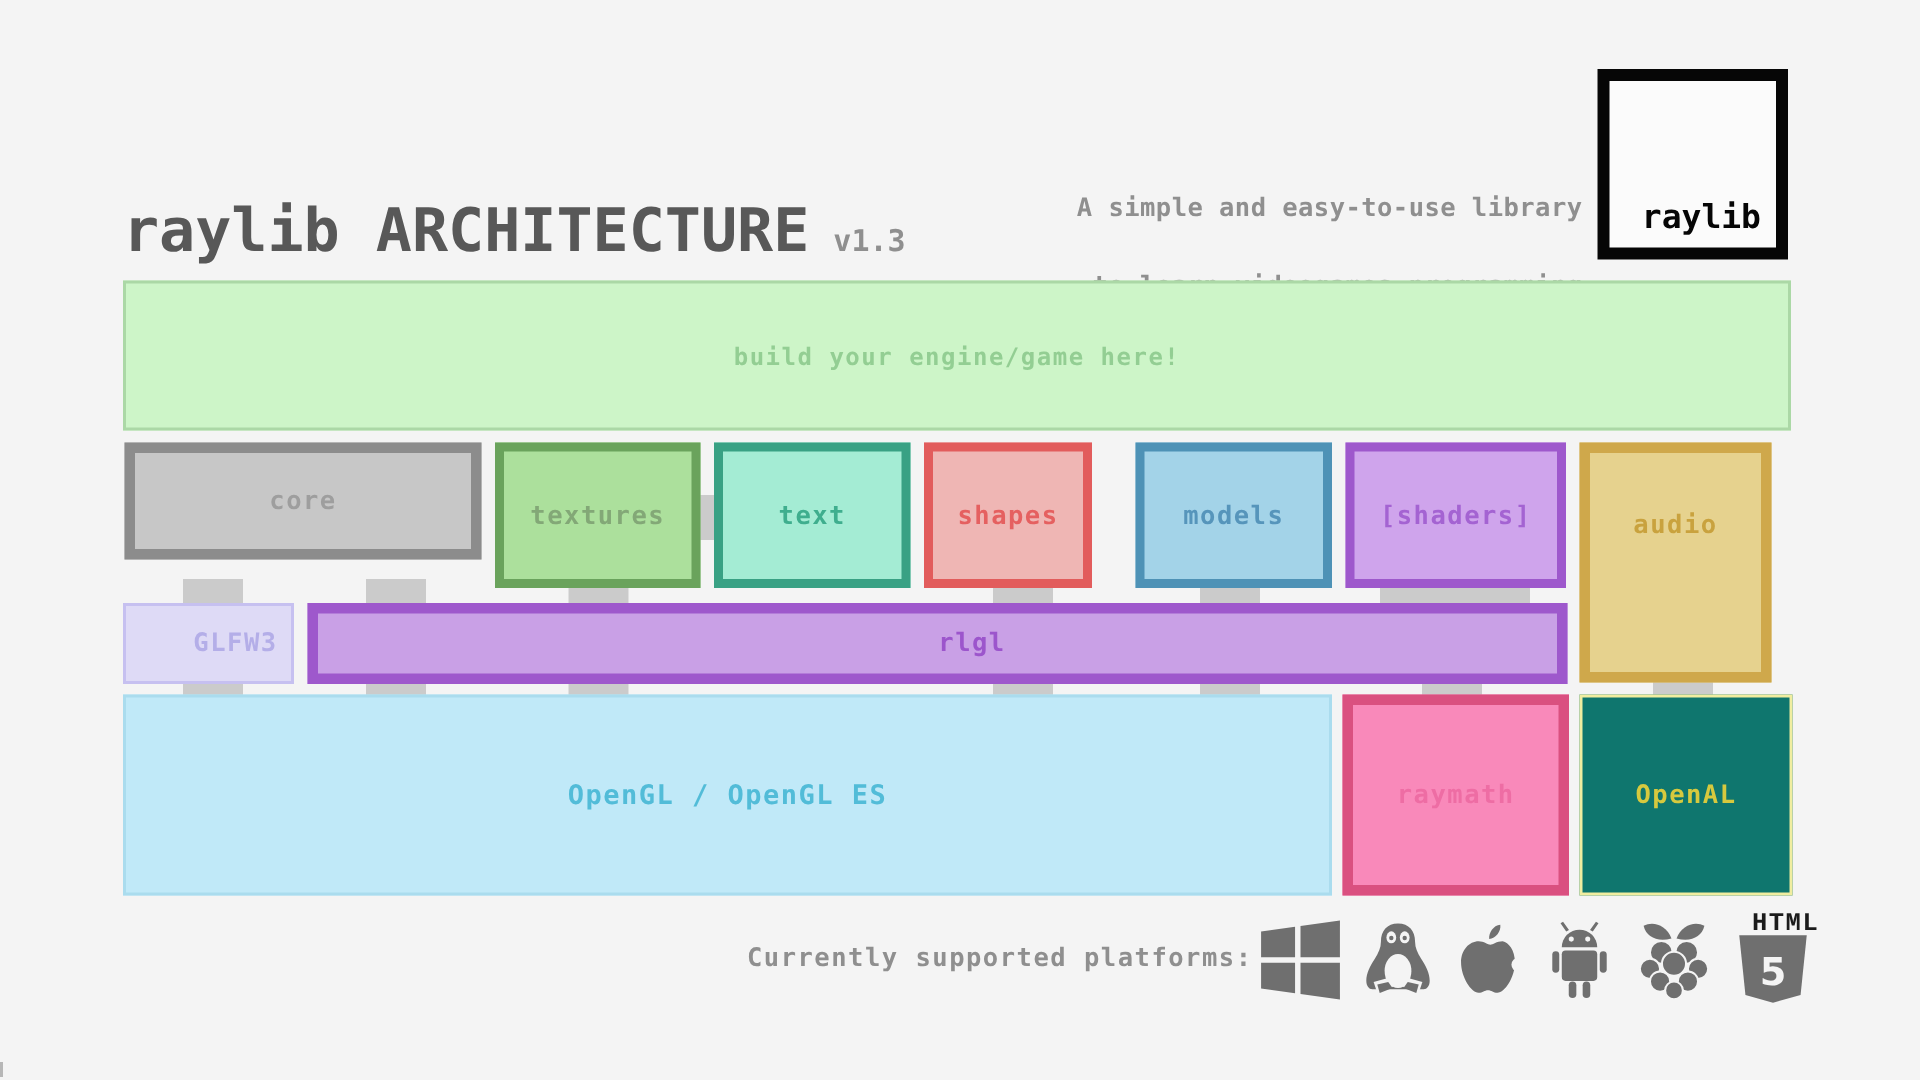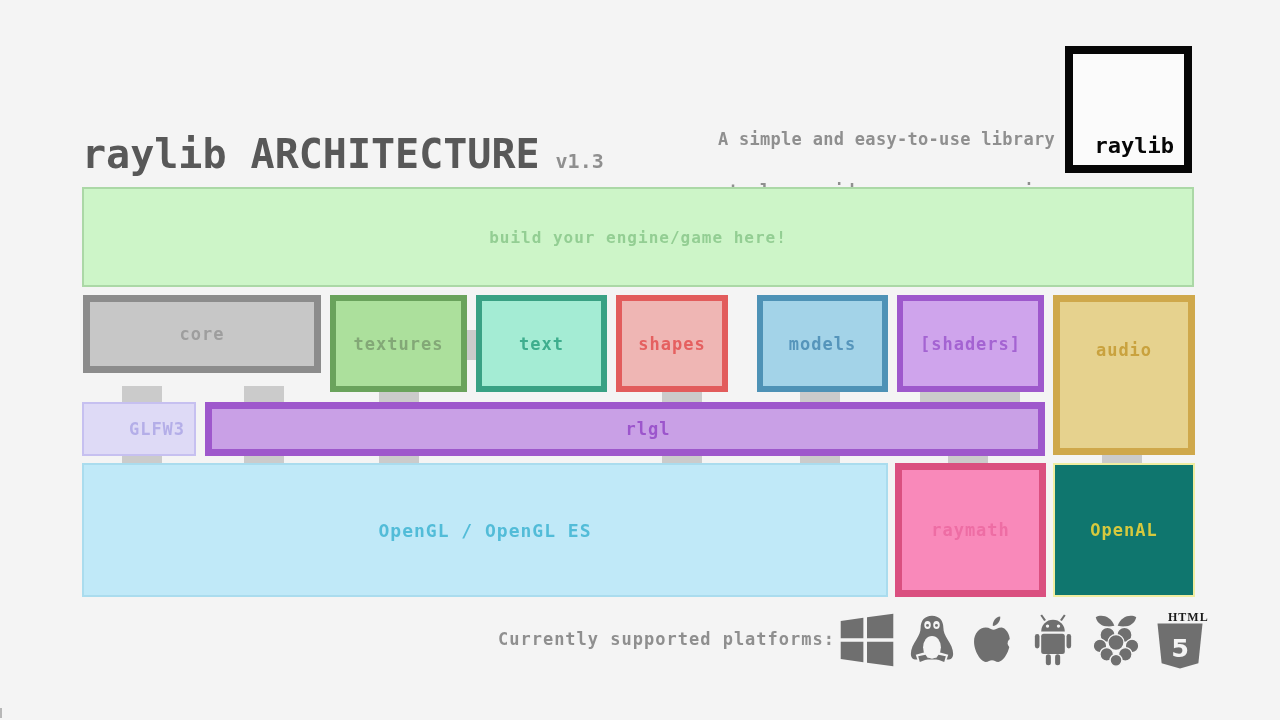--- a/index.html
+++ b/index.html
@@ -21,37 +21,37 @@
   .lbl-16{font-size:16px;letter-spacing:1px;}
   .lbl-18{font-size:18px;letter-spacing:1px;}
 
   .engine   {left:82px;  top:187px; width:1112px; height:100px; border-width:2px;}
   .m-core   {left:83px;  top:295px; width:238px;  height:78px;  border-width:7px;}
   .m-textures{left:330px;top:295px; width:137px;  height:97px;  border-width:6px;}
   .m-text   {left:476px; top:295px; width:131px;  height:97px;  border-width:6px;}
   .m-shapes {left:616px; top:295px; width:112px;  height:97px;  border-width:6px;}
   .m-models {left:757px; top:295px; width:131px;  height:97px;  border-width:6px;}
   .m-shaders{left:897px; top:295px; width:147px;  height:97px;  border-width:6px;}
-  .m-audio  {left:1053px;top:295px; width:142px;  height:160px; border-width:7px;align-items:flex-start;padding-top:38px;}
+  .m-audio  {left:1053px;top:295px; width:128px;  height:160px; border-width:7px;align-items:flex-start;padding-top:38px;}
   .b-glfw3  {left:82px;  top:402px; width:114px;  height:54px;  border-width:2px;}
   .b-rlgl   {left:205px; top:402px; width:840px;  height:54px;  border-width:7px;padding-left:46px;}
   .b-opengl {left:82px;  top:463px; width:806px;  height:134px; border-width:2px;}
   .b-raymath{left:895px; top:463px; width:151px;  height:134px; border-width:7px;}
   .b-openal {left:1053px;top:463px; width:142px;  height:134px; border-width:2px;}
 
   
   .conn{position:absolute;background:var(--connector,#cbcbcb);z-index:0;}
 
   
   .platforms-label{position:absolute;right:445px;top:629px;font-size:17px;font-weight:bold;letter-spacing:1px;}
   .platform-icons{position:absolute;left:837px;top:604px;height:72px;display:flex;align-items:center;gap:9px;}
   .picon{display:flex;flex-direction:column;align-items:center;justify-content:flex-end;}
   .picon svg .g{fill:var(--icon,#6f6f6f);}
   .picon svg .w{fill:#f4f4f4;}
-  .html5-badge{font-size:12px;font-weight:bold;color:#1b1b1b;letter-spacing:1px;line-height:12px;font-family:Liberation Serif, serif;padding-left:16px;}
+  .html5-badge{font-size:17px;font-weight:bold;color:#1b1b1b;letter-spacing:1px;line-height:12px;font-family:Liberation Mono, monospace;padding-left:16px;}
 
   .corner-tick{position:absolute;left:0;top:708px;width:2px;height:10px;background:#b7b7b7;}
 </style>
 </head>
 <body>
 
 <div class="stage" style="background-color: rgb(244, 244, 244); --connector: #cbcbcb; --icon: #6f6f6f;">
 
   <div class="title-row">
     <span class="title" style="color: rgb(88, 88, 88);">raylib ARCHITECTURE</span>

